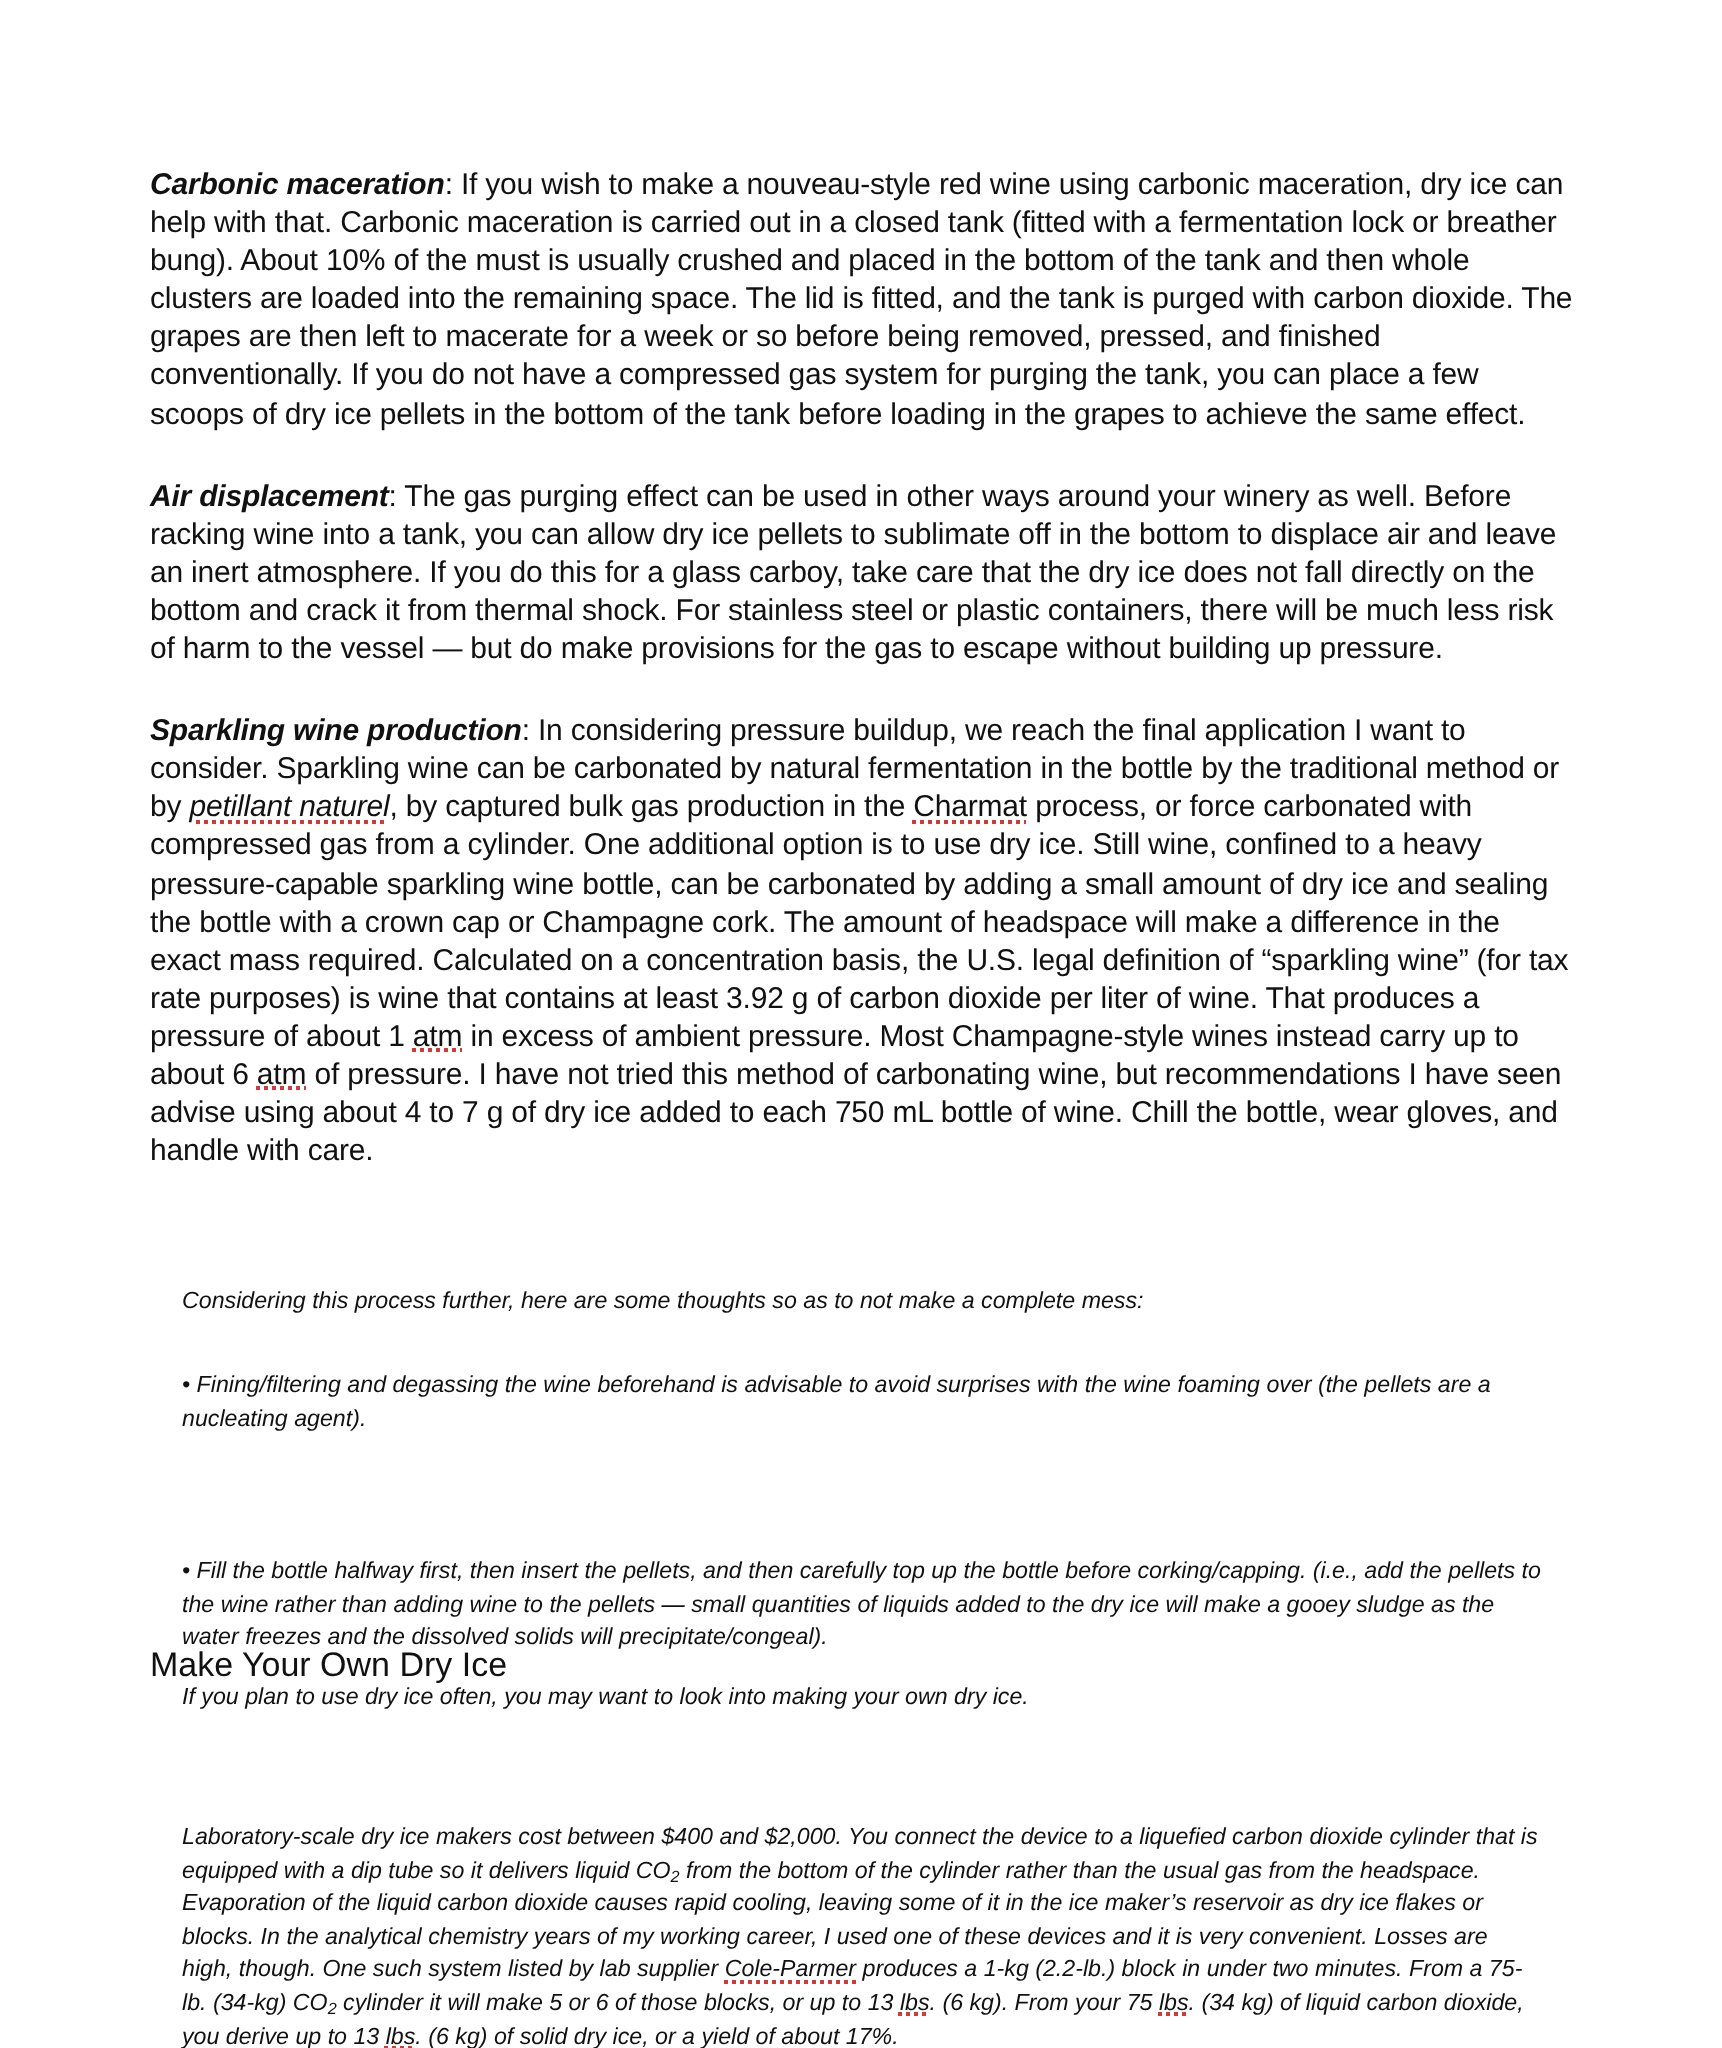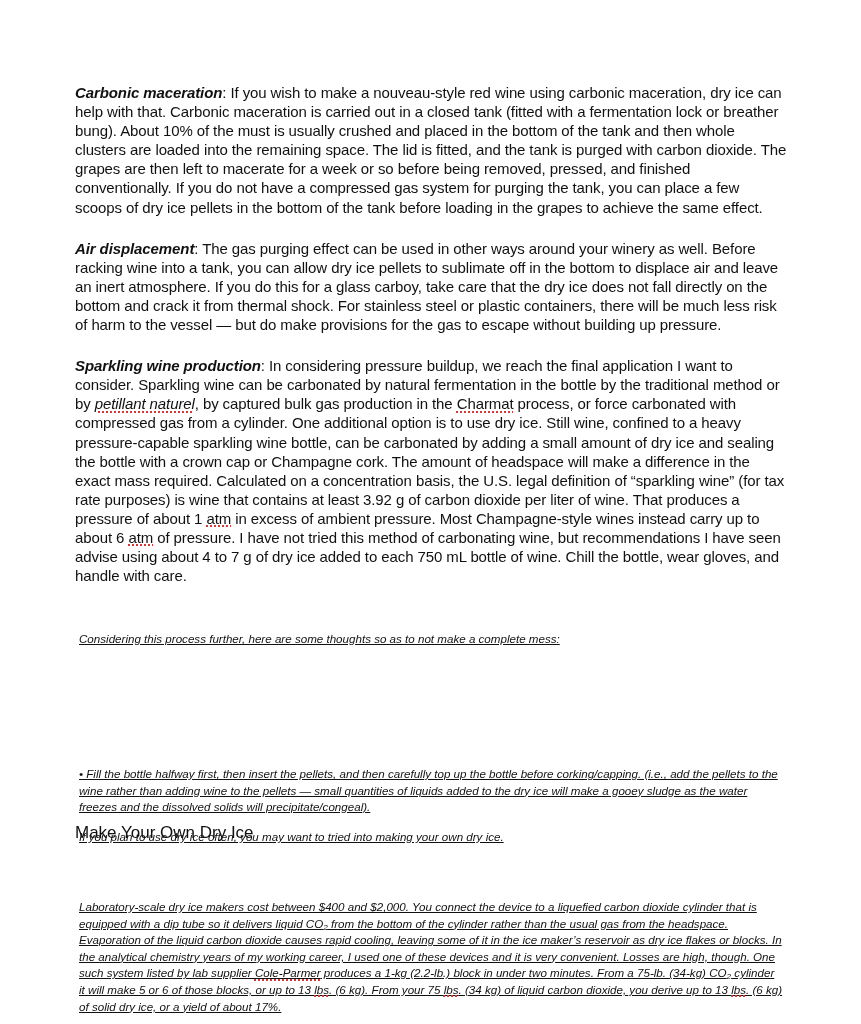--- a/index.html
+++ b/index.html
@@ -28,22 +28,21 @@
       letter-spacing: -0.1px;
     }
     .para .lead {
       font-weight: bold;
       font-style: italic;
     }
     .small-italic {
       font-size: 11.6px;
       line-height: 16.6px;
       font-style: italic;
-      margin: 4px;
-      text-decoration: underline;
+      margin: 16px;
     }
     .spell {
       text-decoration: underline dotted #d23a3a;
       text-decoration-thickness: 1.5px;
       text-underline-offset: 2px;
     }
     .heading {
       font-size: 17px;
       line-height: 22px;
       font-weight: normal;
@@ -66,22 +65,23 @@
 <div class="page">
 
   <p class="para" id="p1"><span class="lead">Carbonic maceration</span><span>: If you wish to make a nouveau-style red wine using carbonic maceration, dry ice can help with that. Carbonic maceration is carried out in a closed tank (fitted with a fermentation lock or breather bung). About 10% of the must is usually crushed and placed in the bottom of the tank and then whole clusters are loaded into the remaining space. The lid is fitted, and the tank is purged with carbon dioxide. The grapes are then left to macerate for a week or so before being removed, pressed, and finished conventionally. If you do not have a compressed gas system for purging the tank, you can place a few scoops of dry ice pellets in the bottom of the tank before loading in the grapes to achieve the same effect.</span></p>
 
   <p class="para" id="p2"><span class="lead">Air displacement</span><span>: The gas purging effect can be used in other ways around your winery as well. Before racking wine into a tank, you can allow dry ice pellets to sublimate off in the bottom to displace air and leave an inert atmosphere. If you do this for a glass carboy, take care that the dry ice does not fall directly on the bottom and crack it from thermal shock. For stainless steel or plastic containers, there will be much less risk of harm to the vessel — but do make provisions for the gas to escape without building up pressure.</span></p>
 
   <p class="para" id="p3"><span class="lead">Sparkling wine production</span><span>: In considering pressure buildup, we reach the final application I want to consider. Sparkling wine can be carbonated by natural fermentation in the bottle by the traditional method or by </span><em class="spell">petillant naturel</em><span>, by captured bulk gas production in the </span><span class="spell">Charmat</span><span> process, or force carbonated with compressed gas from a cylinder. One additional option is to use dry ice. Still wine, confined to a heavy pressure-capable sparkling wine bottle, can be carbonated by adding a small amount of dry ice and sealing the bottle with a crown cap or Champagne cork. The amount of headspace will make a difference in the exact mass required. Calculated on a concentration basis, the U.S. legal definition of “sparkling wine” (for tax rate purposes) is wine that contains at least 3.92 g of carbon dioxide per liter of wine. That produces a pressure of about 1 </span><span class="spell">atm</span><span> in excess of ambient pressure. Most Champagne-style wines instead carry up to about 6 </span><span class="spell">atm</span><span> of pressure. I have not tried this method of carbonating wine, but recommendations I have seen advise using about 4 to 7 g of dry ice added to each 750 mL bottle of wine. Chill the bottle, wear gloves, and handle with care.</span></p>
 
   <p class="small-italic" id="considering">Considering this process further, here are some thoughts so as to not make a complete mess:</p>
 
+  <p class="small-italic" id="bullet1">• Fining/filtering and degassing the wine beforehand is advisable to avoid surprises with the wine foaming over (the pellets are a nucleating agent).</p>
 
   <p class="small-italic" id="bullet2">• Fill the bottle halfway first, then insert the pellets, and then carefully top up the bottle before corking/capping. (i.e., add the pellets to the wine rather than adding wine to the pellets — small quantities of liquids added to the dry ice will make a gooey sludge as the water freezes and the dissolved solids will precipitate/congeal).</p>
 
   <h2 class="heading" id="make-heading">Make Your Own Dry Ice</h2>
 
-  <p class="small-italic" id="intro-line">If you plan to use dry ice often, you may want to tried into making your own dry ice.</p>
+  <p class="small-italic" id="intro-line">If you plan to use dry ice often, you may want to look into making your own dry ice.</p>
 
   <p class="small-italic" id="lab-para"><span>Laboratory-scale dry ice makers cost between $400 and $2,000. You connect the device to a liquefied carbon dioxide cylinder that is equipped with a dip tube so it delivers liquid CO</span><sub>2</sub><span> from the bottom of the cylinder rather than the usual gas from the headspace. Evaporation of the liquid carbon dioxide causes rapid cooling, leaving some of it in the ice maker’s reservoir as dry ice flakes or blocks. In the analytical chemistry years of my working career, I used one of these devices and it is very convenient. Losses are high, though. One such system listed by lab supplier </span><span class="spell">Cole-Parmer</span><span> produces a 1-kg (2.2-lb.) block in under two minutes. From a 75-lb. (34-kg) CO</span><sub>2</sub><span> cylinder it will make 5 or 6 of those blocks, or up to 13 </span><span class="spell">lbs</span><span>. (6 kg). From your 75 </span><span class="spell">lbs</span><span>. (34 kg) of liquid carbon dioxide, you derive up to 13 </span><span class="spell">lbs</span><span>. (6 kg) of solid dry ice, or a yield of about 17%.</span></p>
 
 </div>
 
 </body></html>

